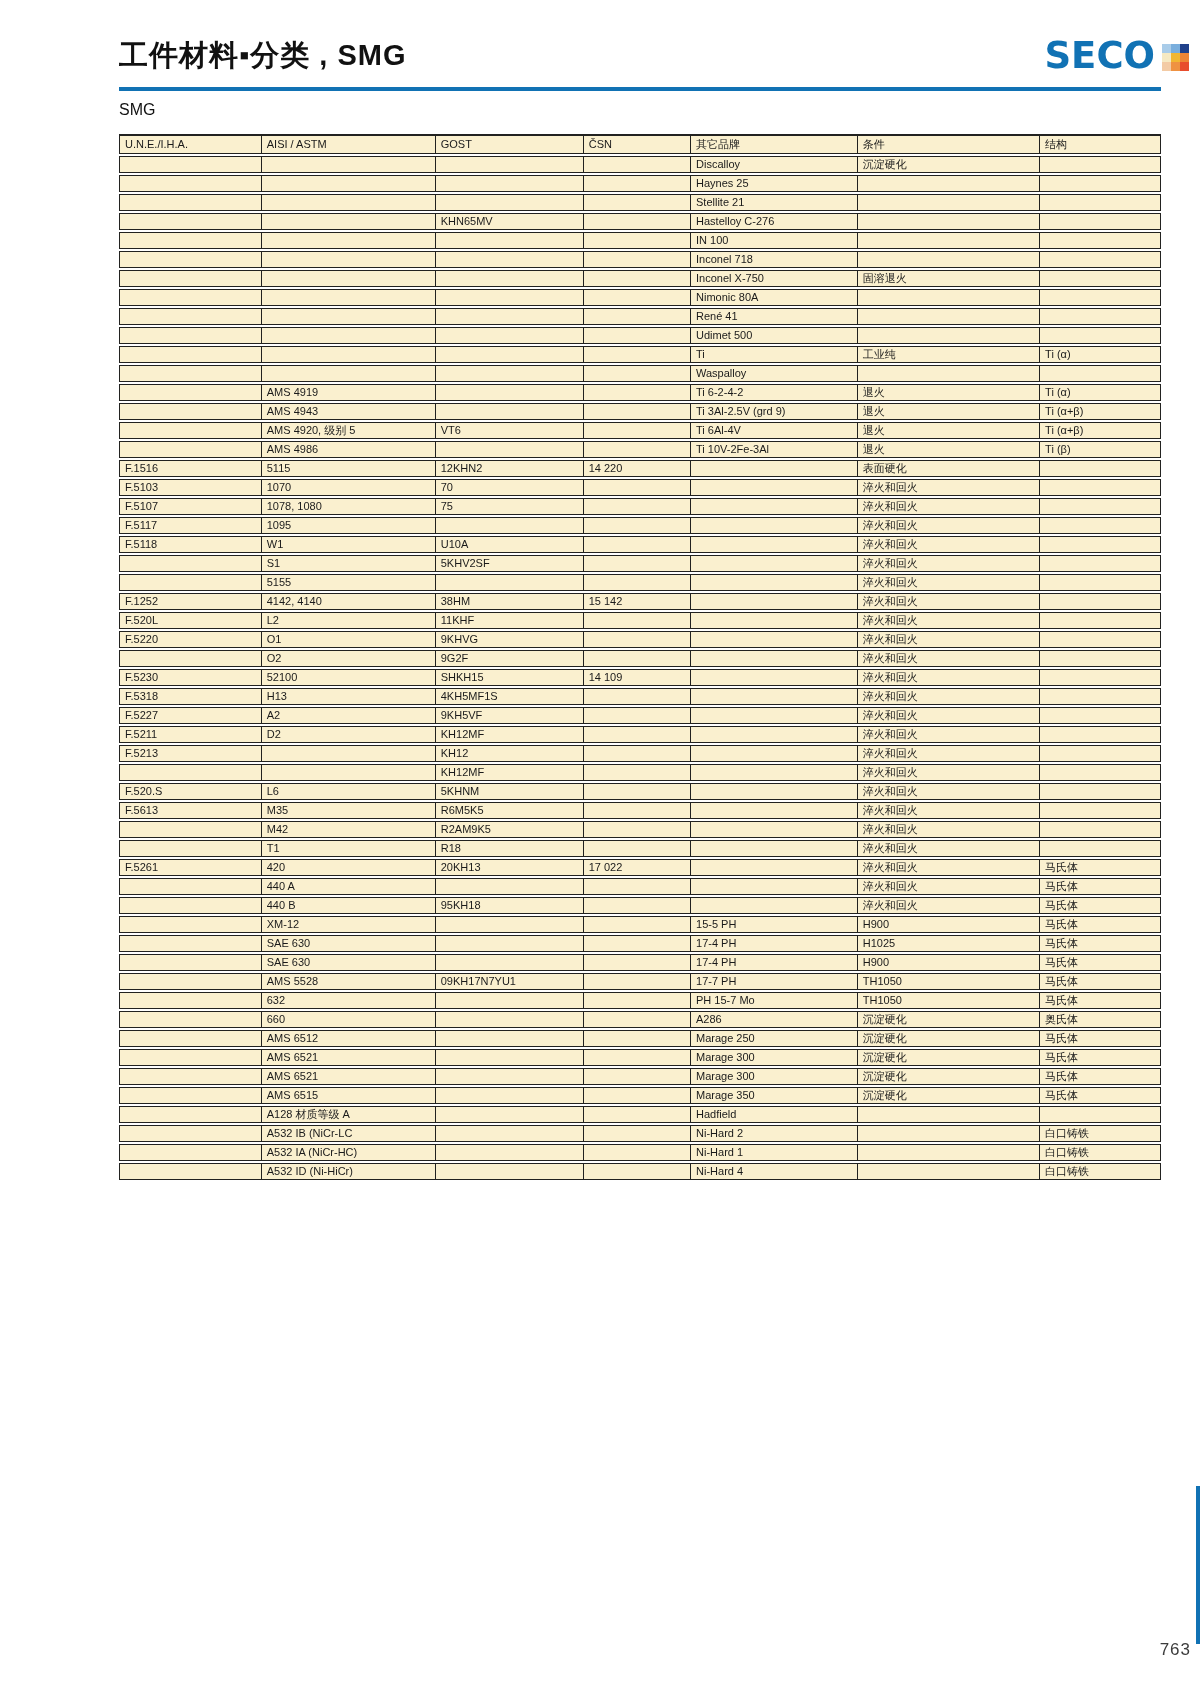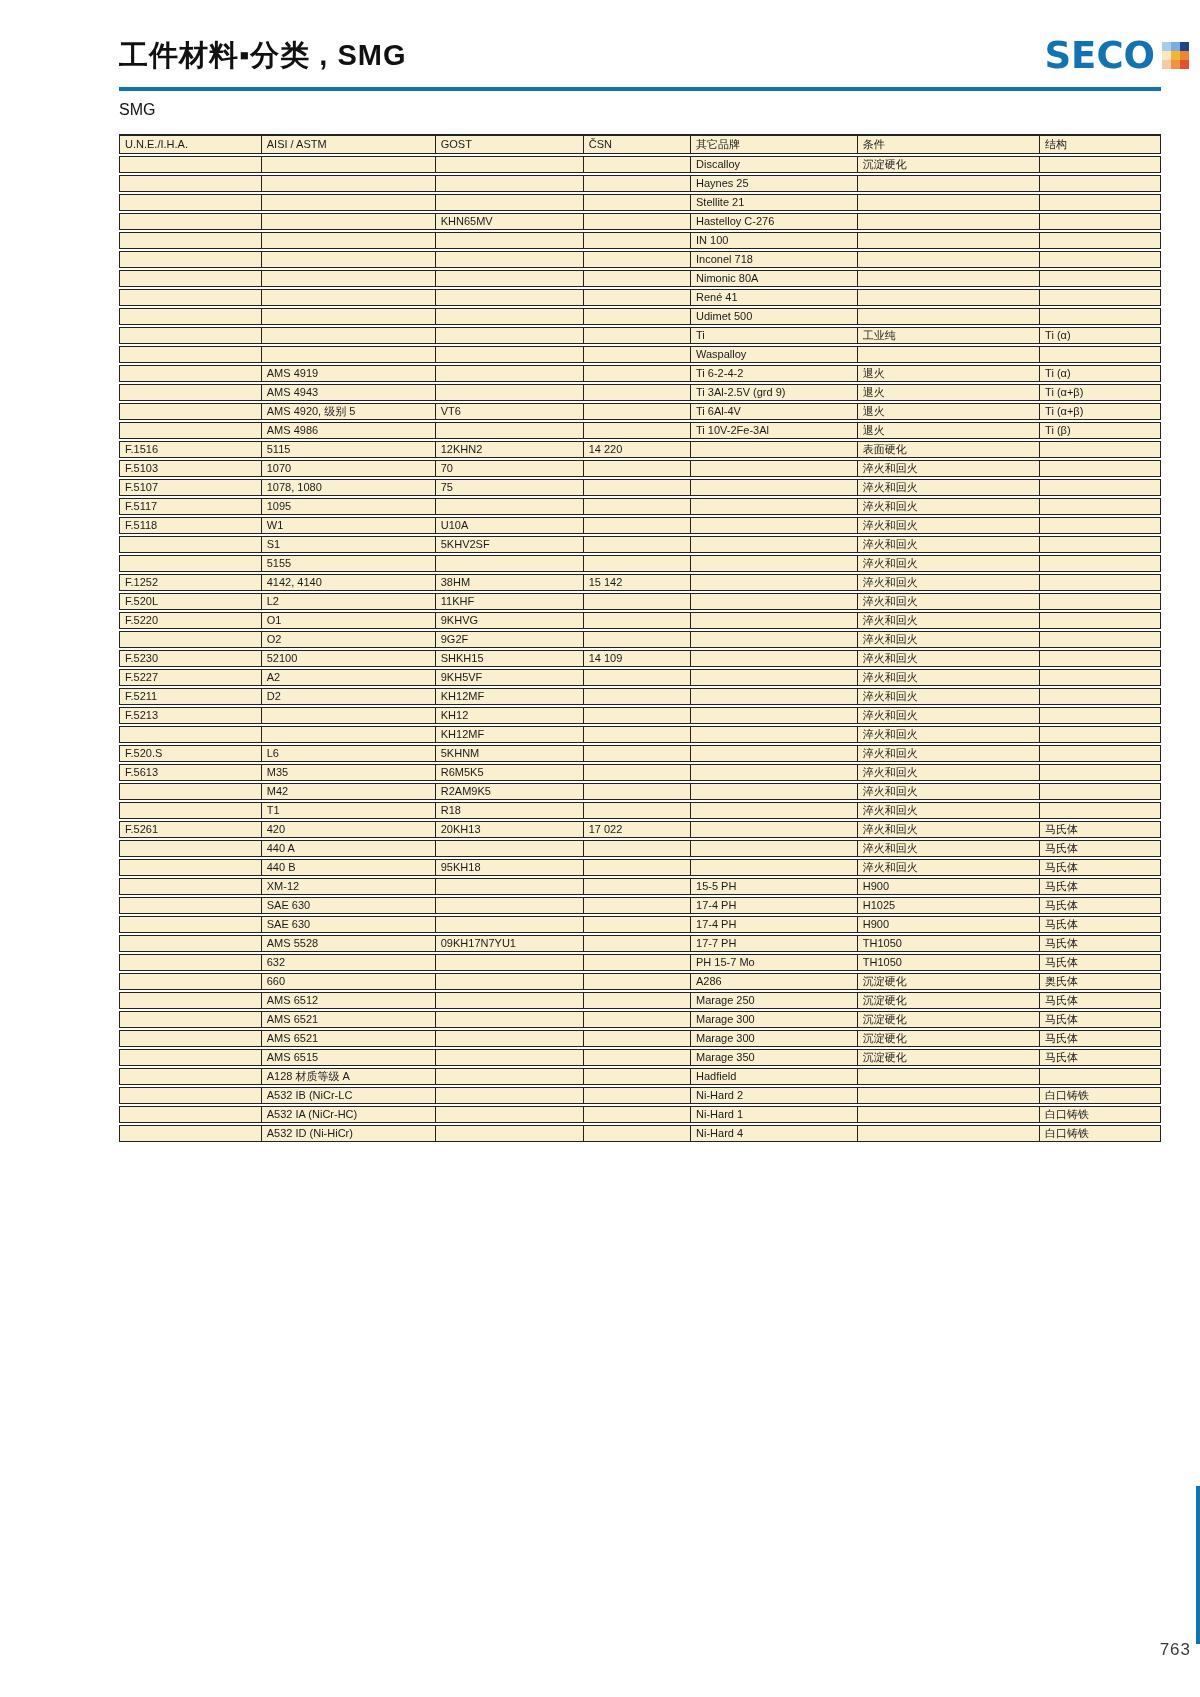--- a/index.html
+++ b/index.html
@@ -23,21 +23,21 @@
     position:absolute;left:80px;top:36px;
     font-size:29px;font-weight:bold;letter-spacing:1px;color:#111;
     font-family:"Liberation Sans", sans-serif;
   }
   .title-rule{
     position:absolute;left:80px;top:87px;width:1042px;height:4px;
     background:var(--blue);
   }
   .logo{
     position:absolute;top:40px;right:50px;
-    display:flex;align-items:flex-start;
+    display:flex;align-items:flex-end;
   }
   .logo-text{
     color:var(--blue);
     font-family:"DejaVu Sans", sans-serif;
     font-size:37px;font-weight:bold;line-height:0.85;letter-spacing:0px;
   }
   .logo-grid{
     display:grid;
     grid-template-columns:repeat(3,9px);
     grid-auto-rows:9px;
@@ -177,20 +177,29 @@
           <td></td>
           <td>Inconel 718</td>
           <td></td>
           <td></td>
         </tr>
         <tr>
           <td></td>
           <td></td>
           <td></td>
           <td></td>
+          <td>Inconel X-750</td>
+          <td>固溶退火</td>
+          <td></td>
+        </tr>
+        <tr>
+          <td></td>
+          <td></td>
+          <td></td>
+          <td></td>
           <td>Nimonic 80A</td>
           <td></td>
           <td></td>
         </tr>
         <tr>
           <td></td>
           <td></td>
           <td></td>
           <td></td>
           <td>René 41</td>
@@ -362,20 +371,29 @@
         <tr>
           <td>F.5230</td>
           <td>52100</td>
           <td>SHKH15</td>
           <td>14 109</td>
           <td></td>
           <td>淬火和回火</td>
           <td></td>
         </tr>
         <tr>
+          <td>F.5318</td>
+          <td>H13</td>
+          <td>4KH5MF1S</td>
+          <td></td>
+          <td></td>
+          <td>淬火和回火</td>
+          <td></td>
+        </tr>
+        <tr>
           <td>F.5227</td>
           <td>A2</td>
           <td>9KH5VF</td>
           <td></td>
           <td></td>
           <td>淬火和回火</td>
           <td></td>
         </tr>
         <tr>
           <td>F.5211</td>

